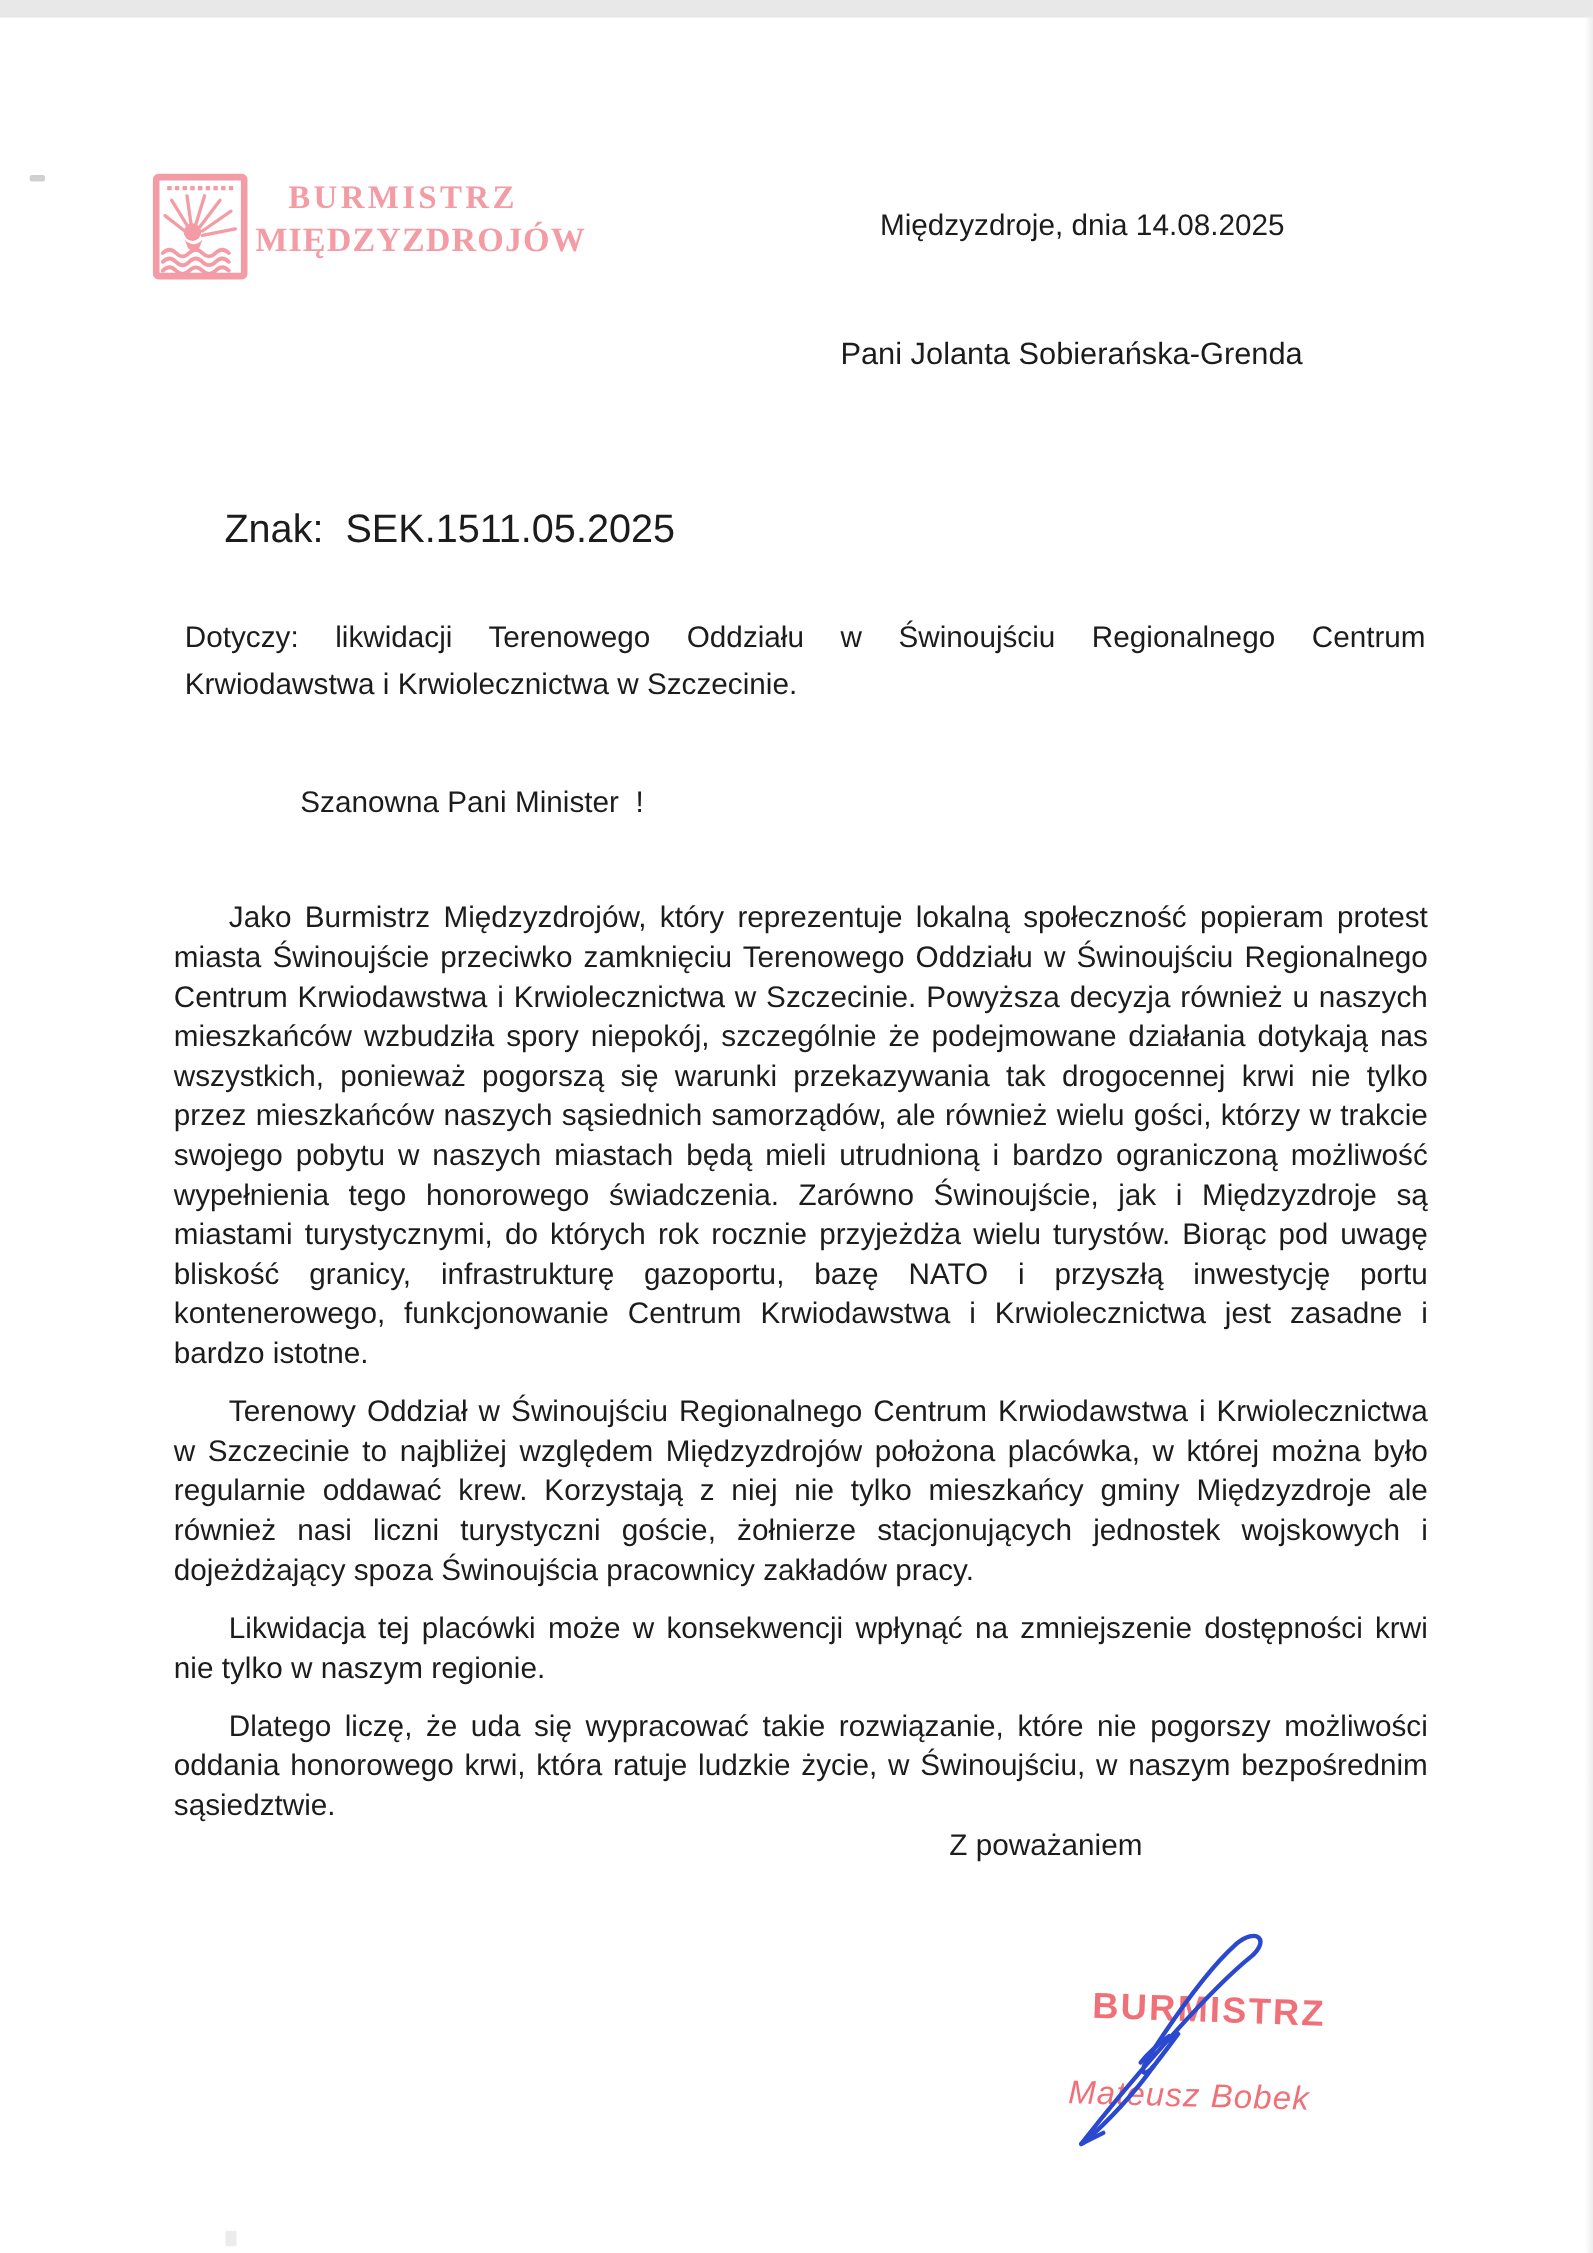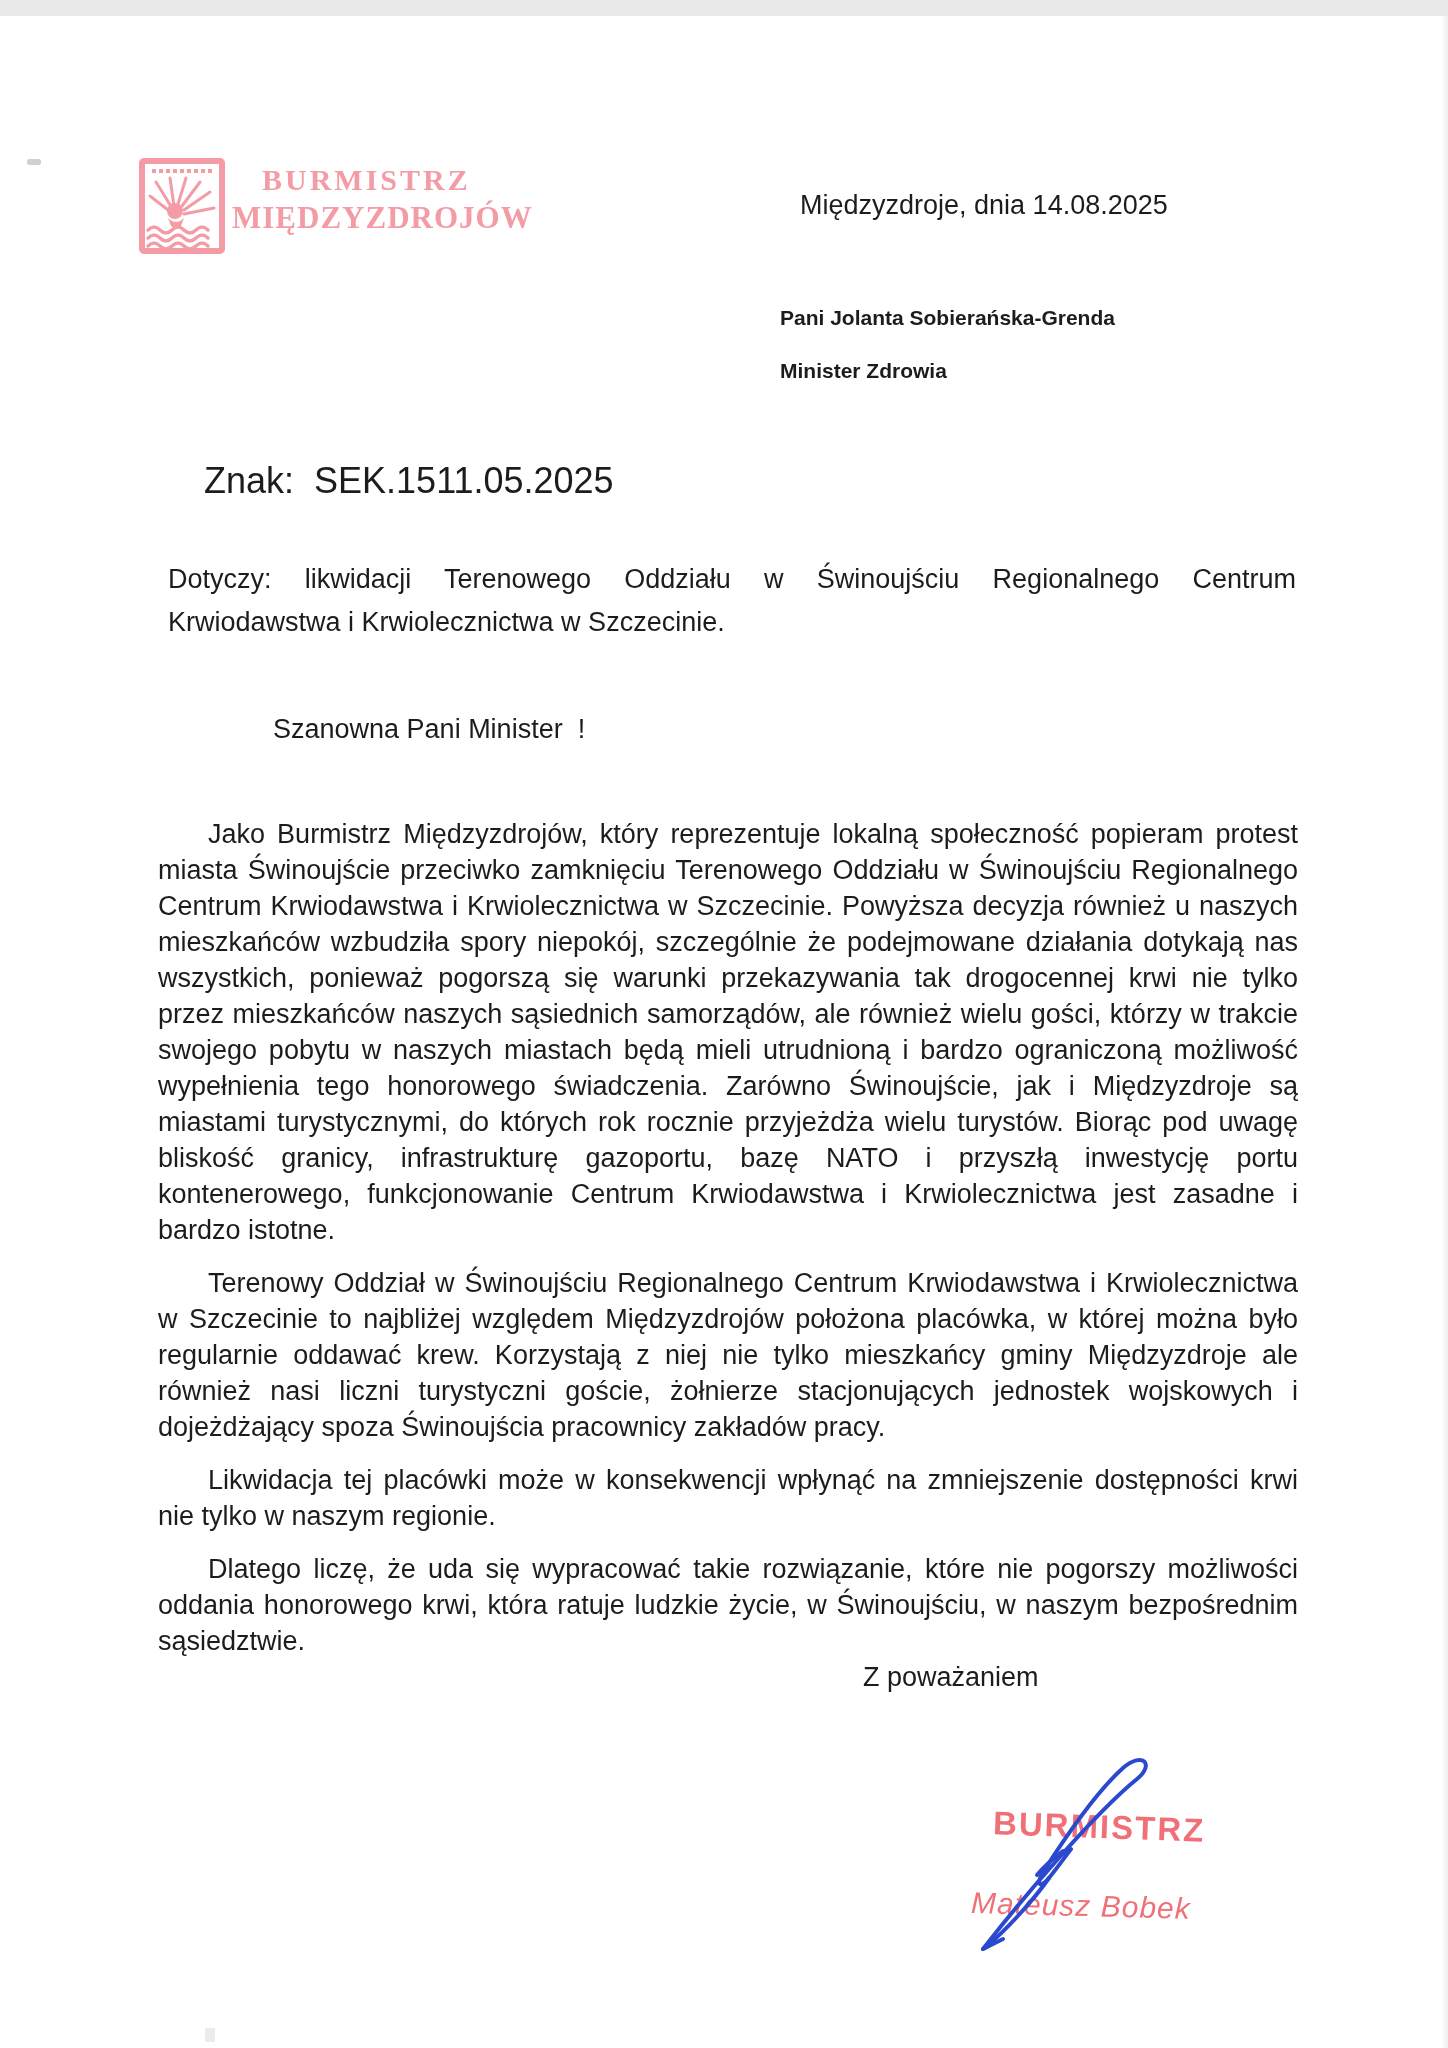--- a/index.html
+++ b/index.html
@@ -41,21 +41,21 @@
     white-space: nowrap;
   }
   .lh1 { font-size: 30px; letter-spacing: 3px; padding-left: 30px; margin-top: 8px; }
   .lh2 { font-size: 31px; letter-spacing: 1px; margin-top: 6px; }
 
   
   .date-line {
     position: absolute; left: 800px; top: 174px;
     font-size: 27px;
   }
-  .addressee { position: absolute; left: 780px; top: 290px; font-size: 21px; font-weight: bold; }
+  .addressee { position: absolute; left: 764px; top: 290px; font-size: 28px; }
   .addressee-name { margin-bottom: 29px; }
   .ref-line { position: absolute; left: 204px; top: 444px; font-size: 36px; }
   .ref-number { margin-left: 20px; }
   .subject {
     position: absolute; left: 168px; top: 542px; width: 1128px;
     margin: 0; font-size: 27px; line-height: 43px;
     text-align: justify;
   }
   .salutation {
     position: absolute; left: 273px; top: 698px;
@@ -117,21 +117,20 @@
     <div class="letterhead-text">
       <div class="lh1">BURMISTRZ</div>
       <div class="lh2">MIĘDZYZDROJÓW</div>
     </div>
   </header>
 
   <div class="date-line">Międzyzdroje, dnia 14.08.2025</div>
 
   <div class="addressee">
     <div class="addressee-name">Pani Jolanta Sobierańska-Grenda</div>
-    <div class="addressee-title">Minister Zdrowia</div>
   </div>
 
   <div class="ref-line">
     <span>Znak:</span><span class="ref-number">SEK.1511.05.2025</span>
   </div>
 
   <p class="subject">Dotyczy: likwidacji Terenowego Oddziału w Świnoujściu Regionalnego Centrum Krwiodawstwa i Krwiolecznictwa w Szczecinie.</p>
 
   <div class="salutation">Szanowna Pani Minister  !</div>
 

